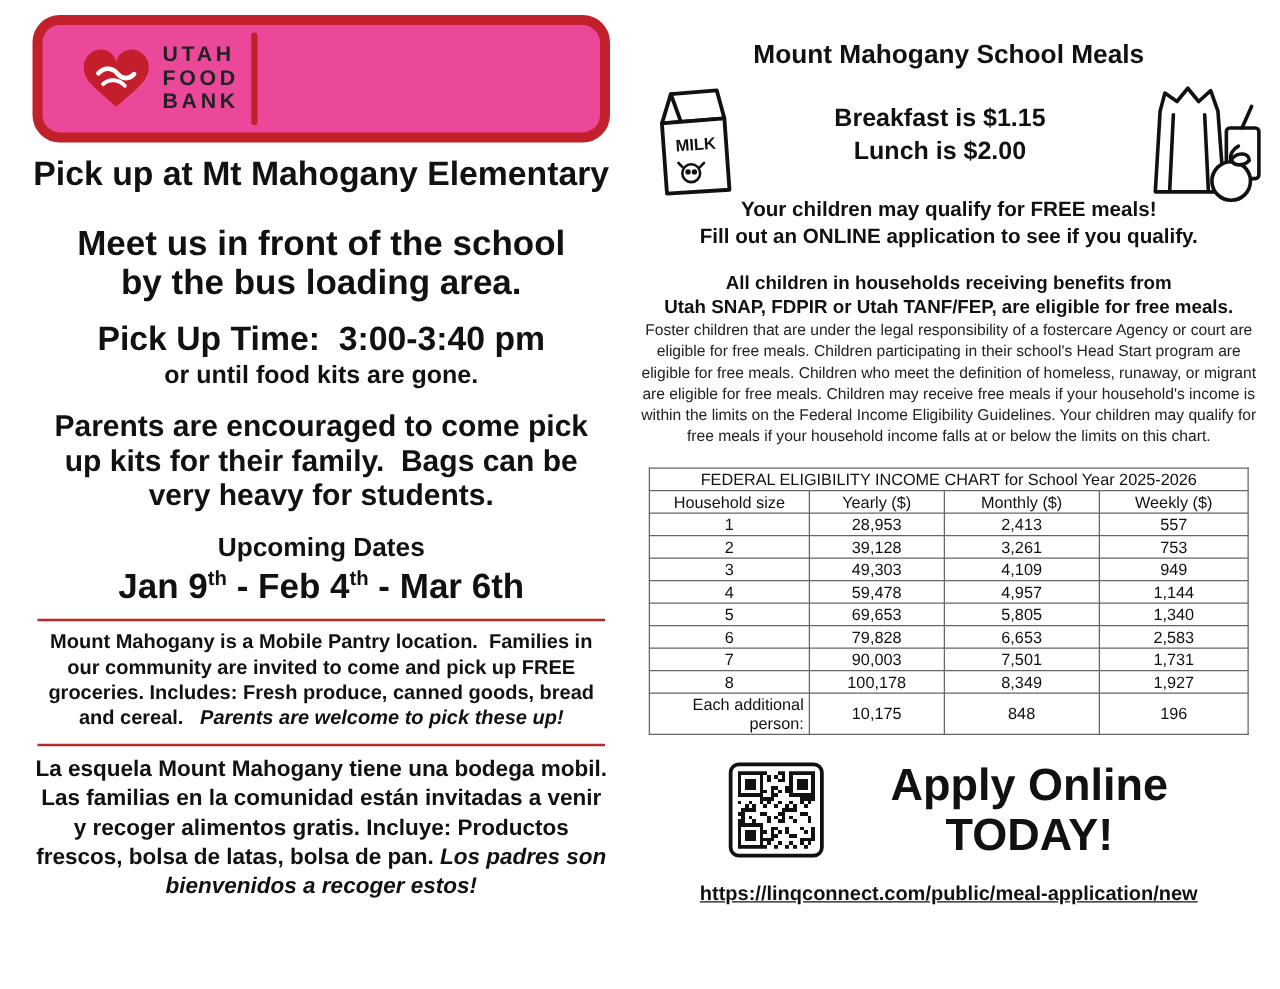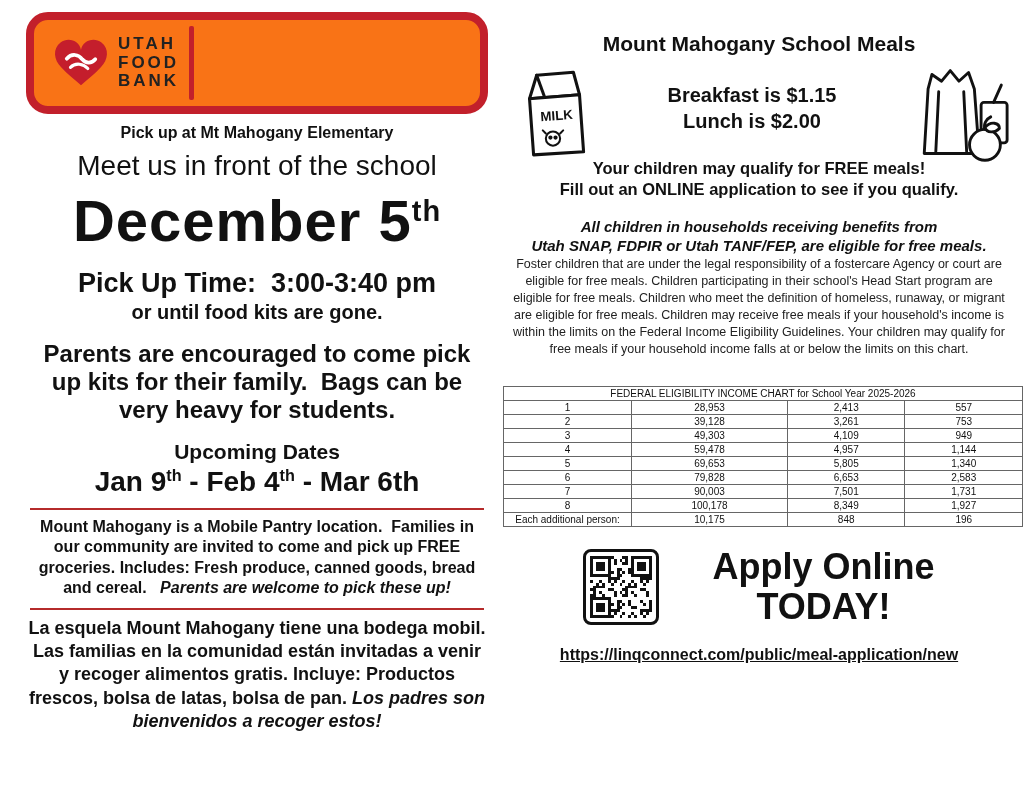--- a/index.html
+++ b/index.html
@@ -3,29 +3,29 @@
 <meta charset="utf-8">
 <style>
   * { margin:0; padding:0; box-sizing:border-box; }
   html,body { width:1024px; height:791px; background:#fff; overflow:hidden; }
   body { font-family:"Liberation Sans","DejaVu Sans",sans-serif; color:#111; position:relative; }
 
   
   .left-col { position:absolute; left:26px; top:12px; width:462px; text-align:center; }
 
   .banner { display:flex; align-items:center; border:8px solid #c2202b; border-radius:22px;
-            height:102px; padding:6px 16px; background:#f97316; }
+            height:102px; padding:6px 28px; background:#ec4899; }
   .heart svg { display:block; }
   .logo-text { display:flex; flex-direction:column; text-align:left; font-weight:700;
                font-size:17px; letter-spacing:3px; color:#222; line-height:1.08; margin-left:6px; }
   .banner-divider { width:5px; background:#c2202b; align-self:stretch; margin:0 12px 0 10px; border-radius:2px; }
   .banner-headline { flex:1; font-weight:800; font-size:22px; line-height:1.55; text-align:center; }
 
-  .pickup-loc { margin-top:10px; font-size:16px; font-weight:800; }
-  .meet { margin-top:8px; font-size:28px; font-weight:400; line-height:1.12; }
+  .pickup-loc { margin-top:10px; font-size:27px; font-weight:800; }
+  .meet { margin-top:24px; font-size:28px; font-weight:700; line-height:1.12; }
   .date-line { margin-top:6px; font-size:58px; font-weight:800; letter-spacing:1px; }
   .date-line sup { font-size:50%; vertical-align:super; font-weight:800; }
   .time { margin-top:14px; font-size:27px; font-weight:800; white-space:pre-wrap; }
   .until { margin-top:2px; font-size:20px; font-weight:800; }
   .parents { margin-top:16px; font-size:24px; font-weight:800; line-height:1.16; white-space:pre-wrap; padding:0 6px; }
   .up-title { margin-top:16px; font-size:21px; font-weight:800; }
   .dates { margin-top:2px; font-size:28px; font-weight:800; }
   .dates sup { font-size:58%; vertical-align:super; }
   .redline { height:2px; background:#b52b2b; margin:10px 4px 0; }
   .english { margin-top:7px; font-size:16px; font-weight:700; line-height:1.27; white-space:pre-wrap; }
@@ -33,24 +33,24 @@
   .ital { font-style:italic; }
 
   
   .right-col { position:absolute; left:503px; top:32px; width:512px; text-align:center; }
   .meals-title { font-size:21px; font-weight:800; }
   .header-row { display:flex; align-items:flex-start; justify-content:space-between; margin-top:4px; }
   .milk-art { width:102px; height:102px; flex:0 0 auto; }
   .bag-art { width:116px; height:106px; flex:0 0 auto; }
   .prices { padding-top:22px; font-size:20px; font-weight:800; line-height:1.3; }
   .qualify { font-size:16.5px; font-weight:800; line-height:1.3; margin-top:-8px; }
-  .benefits { font-size:15px; font-weight:800; line-height:1.3; margin-top:16px;font-style:italic; }
+  .benefits { font-size:15px; font-weight:800; line-height:1.3; margin-top:16px; }
   .foster { font-size:12.5px; line-height:1.36; color:#222; padding:0 6px; }
 
-  table.income { border-collapse:collapse; margin:28px auto 0; width:520px; font-size:10px; color:#111; }
+  table.income { border-collapse:collapse; margin:16px auto 0; width:480px; font-size:13px; color:#111; }
   table.income td, table.income th { border:1px solid #666; padding:1px 4px; font-weight:400; text-align:center; height:14px; }
   table.income .tbl-title td { font-weight:400; }
   table.income col.c0 { width:128px; }
 
   .apply-row { display:flex; align-items:center; justify-content:center; gap:53px; margin-top:20px; }
   .qr-box { width:76px; height:76px; border:3px solid #111; border-radius:8px; padding:4px; background:#fff; }
   .qr-box svg { width:100%; height:100%; display:block; }
   .apply-text { font-size:36px; font-weight:800; line-height:1.12; }
   .link-row { margin-top:18px;text-align:center; }
   .link-row a { font-size:16px; font-weight:700; color:#111; text-decoration:underline; cursor:pointer; }
@@ -75,23 +75,23 @@
       <span>FOOD</span>
       <span>BANK</span>
     </div>
     <div class="banner-divider"></div>
   </div>
 
   <div class="pickup-loc">Pick up at Mt Mahogany Elementary</div>
 
   <div class="meet">
     <div>Meet us in front of the school</div>
-  </div>
-
-  <div class="date-line"><span>December 5</span><sup>th</sup></div>
+    <div>by the bus loading area.</div>
+  </div>
+
 
   <div class="time">Pick Up Time:  3:00-3:40 pm</div>
   <div class="until">or until food kits are gone.</div>
   <div class="parents">Parents are encouraged to come pick up kits for their family.  Bags can be very heavy for students.</div>
 
   <div class="up-title">Upcoming Dates</div>
   <div class="dates"><span>Jan 9</span><sup>th</sup><span> - Feb 4</span><sup>th</sup><span> - Mar 6th</span></div>
 
   <div class="redline"></div>
 
@@ -161,20 +161,26 @@
     <colgroup>
         <col class="c0">
         <col>
         <col>
         <col>
       </colgroup>
     <thead>
       <tr class="tbl-title">
         <td colspan="4">FEDERAL ELIGIBILITY INCOME CHART for School Year 2025-2026</td>
       </tr>
+      <tr>
+        <th>Household size</th>
+        <th>Yearly ($)</th>
+        <th>Monthly ($)</th>
+        <th>Weekly ($)</th>
+      </tr>
     </thead>
     <tbody>
         <tr>
           <td>1</td>
           <td>28,953</td>
           <td>2,413</td>
           <td>557</td>
         </tr>
         <tr>
           <td>2</td>
@@ -212,21 +218,21 @@
           <td>7,501</td>
           <td>1,731</td>
         </tr>
         <tr>
           <td>8</td>
           <td>100,178</td>
           <td>8,349</td>
           <td>1,927</td>
         </tr>
         <tr>
-          <td style="text-align: center;">Each additional person:</td>
+          <td style="text-align: right;">Each additional person:</td>
           <td>10,175</td>
           <td>848</td>
           <td>196</td>
         </tr>
       </tbody>
   </table>
 
   <div class="apply-row">
     <div class="qr-box">
         <svg viewBox="0 0 21 21" shape-rendering="crispEdges">

